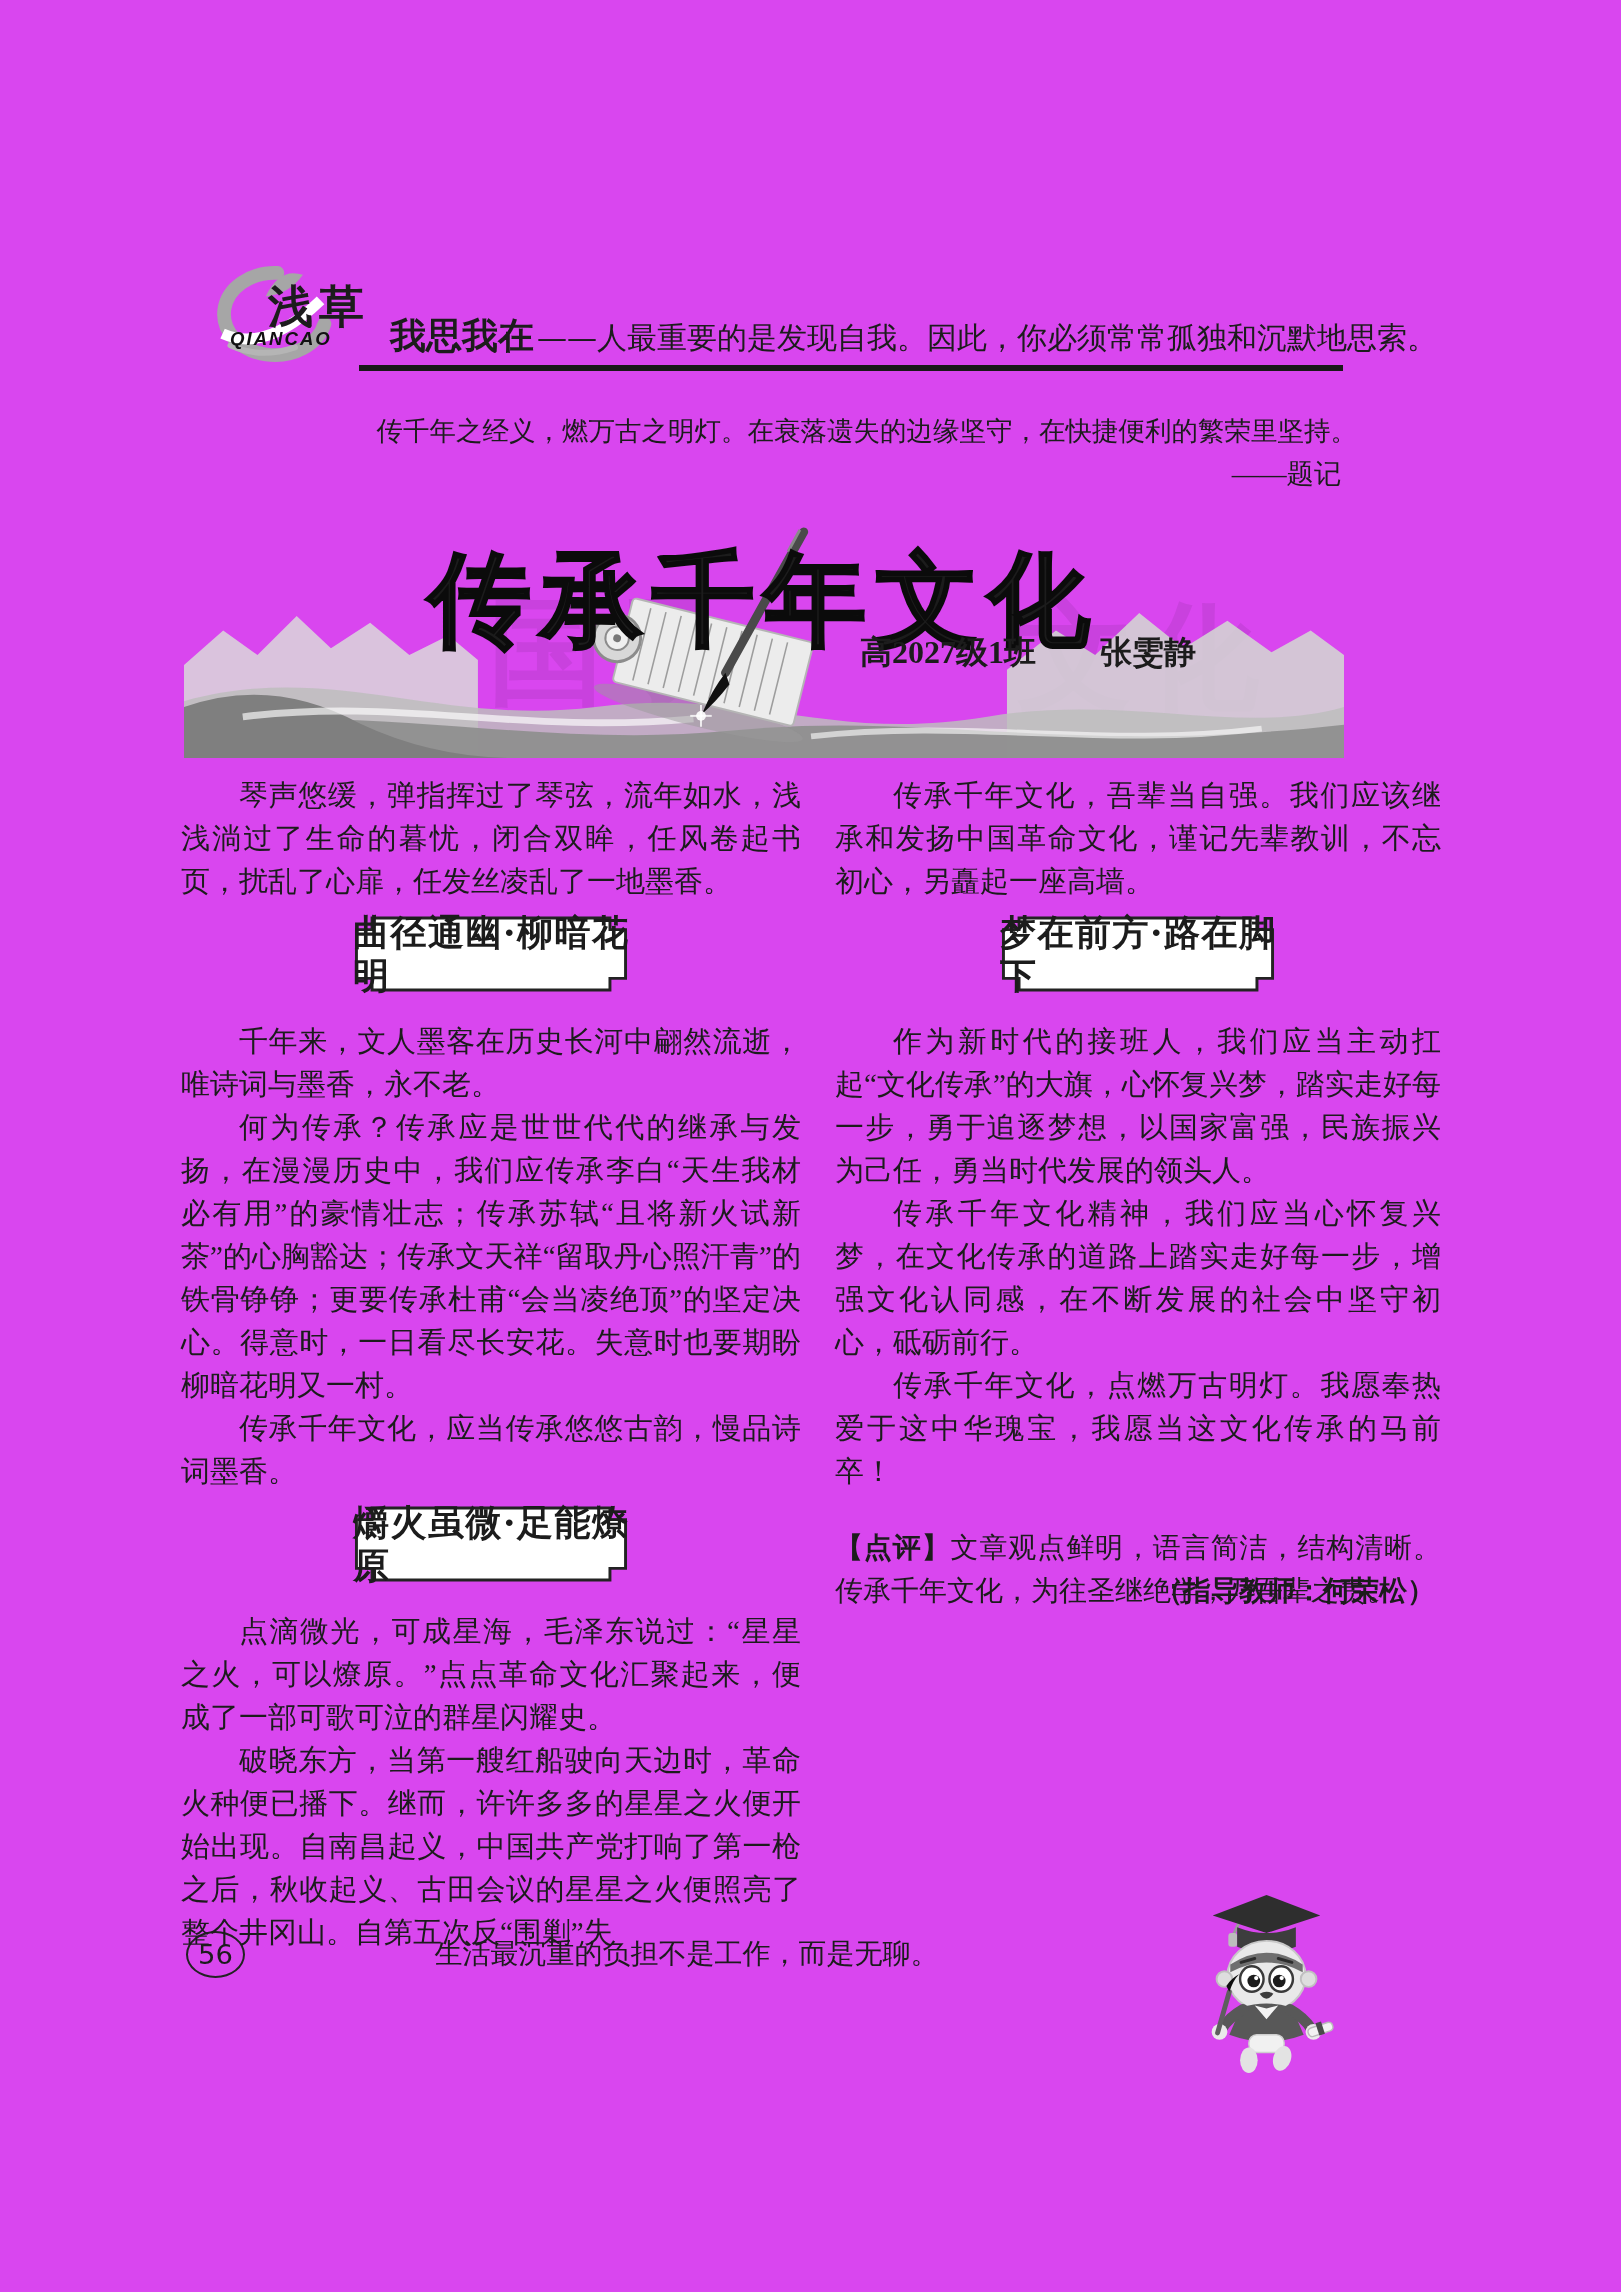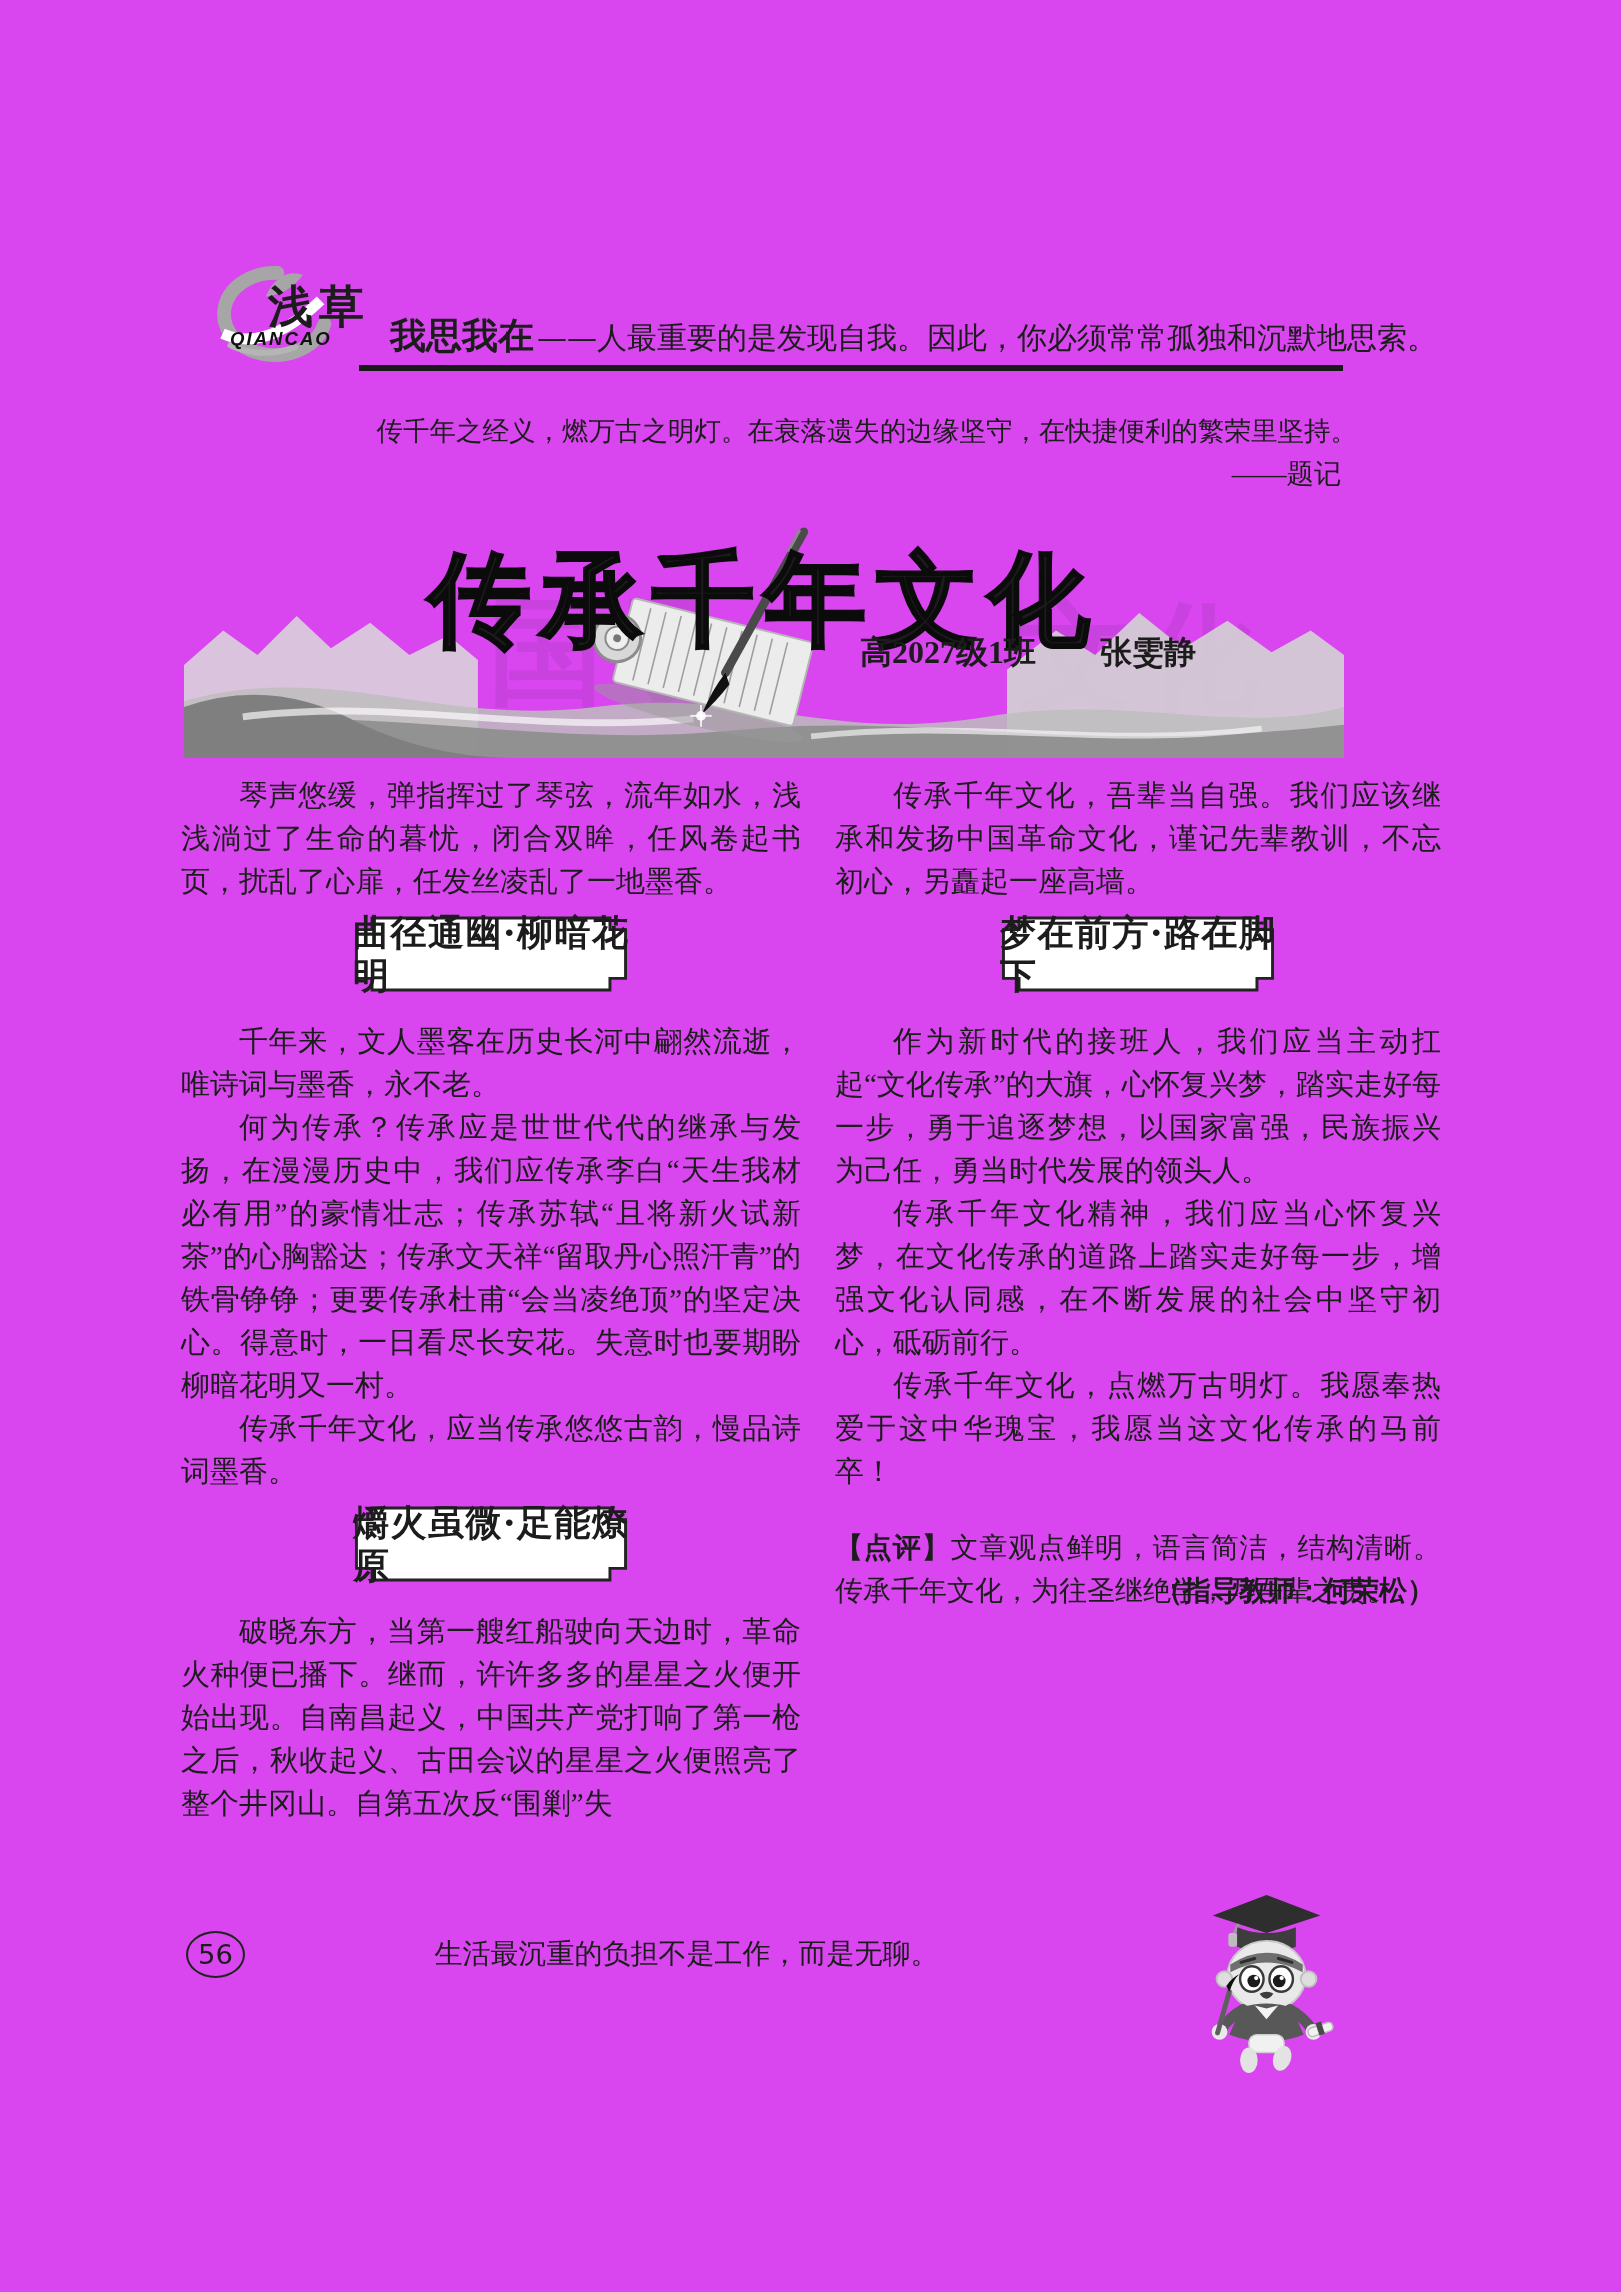--- a/index.html
+++ b/index.html
@@ -152,20 +152,21 @@
       <p>何为传承？传承应是世世代代的继承与发扬，在漫漫历史中，我们应传承李白“天生我材必有用”的豪情壮志；传承苏轼“且将新火试新茶”的心胸豁达；传承文天祥“留取丹心照汗青”的铁骨铮铮；更要传承杜甫“会当凌绝顶”的坚定决心。得意时，一日看尽长安花。失意时也要期盼柳暗花明又一村。</p>
       <p>传承千年文化，应当传承悠悠古韵，慢品诗词墨香。</p>
 
       <div class="plaque">
         <svg width="276" height="78" viewBox="0 0 282 80">
           <path d="M19,3 H263 V15 H279 V65 H263 V77 H19 V65 H3 V15 H19 Z" fill="#ffffff" stroke="#232323" stroke-width="3"></path>
         </svg>
         <span class="plaque-text">爝火虽微·足能燎原</span>
       </div>
 
+      <p>点滴微光，可成星海，毛泽东说过：“星星之火，可以燎原。”点点革命文化汇聚起来，便成了一部可歌可泣的群星闪耀史。</p>
       <p>破晓东方，当第一艘红船驶向天边时，革命火种便已播下。继而，许许多多的星星之火便开始出现。自南昌起义，中国共产党打响了第一枪之后，秋收起义、古田会议的星星之火便照亮了整个井冈山。自第五次反“围剿”失</p>
     </div>
 
     <div class="col col-right">
       <p>传承千年文化，吾辈当自强。我们应该继承和发扬中国革命文化，谨记先辈教训，不忘初心，另矗起一座高墙。</p>
 
       <div class="plaque">
         <svg width="276" height="78" viewBox="0 0 282 80">
           <path d="M19,3 H263 V15 H279 V65 H263 V77 H19 V65 H3 V15 H19 Z" fill="#ffffff" stroke="#232323" stroke-width="3"></path>
         </svg>

